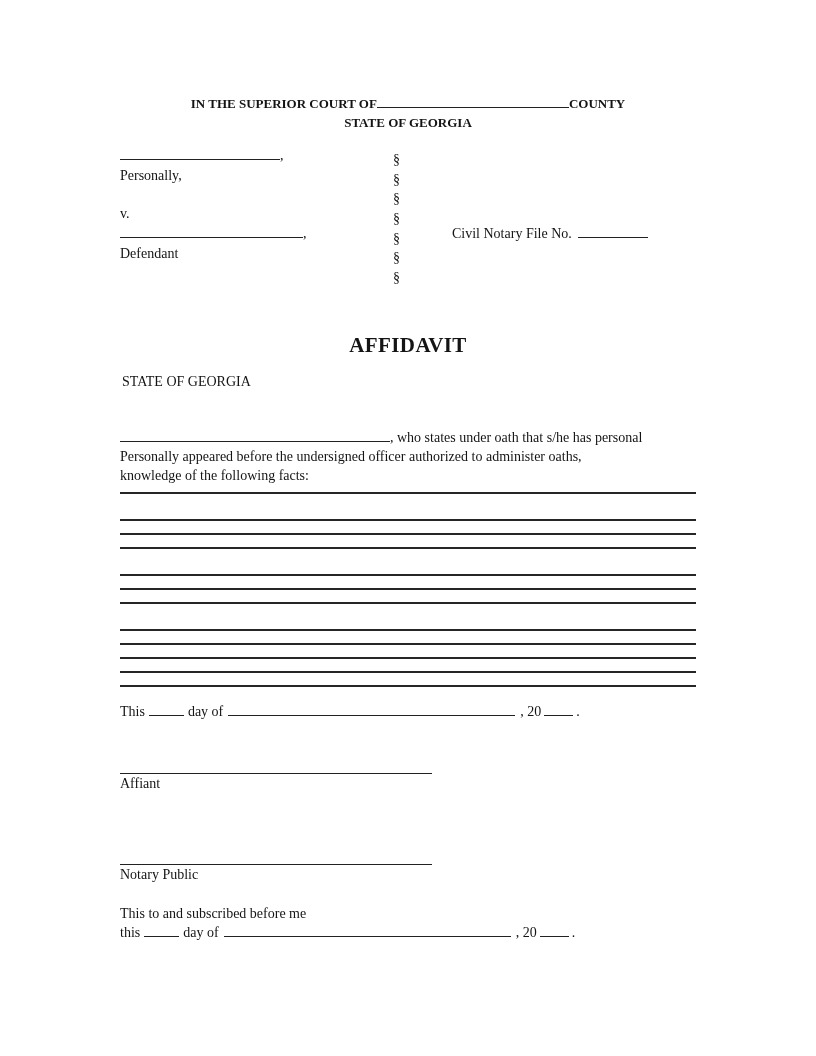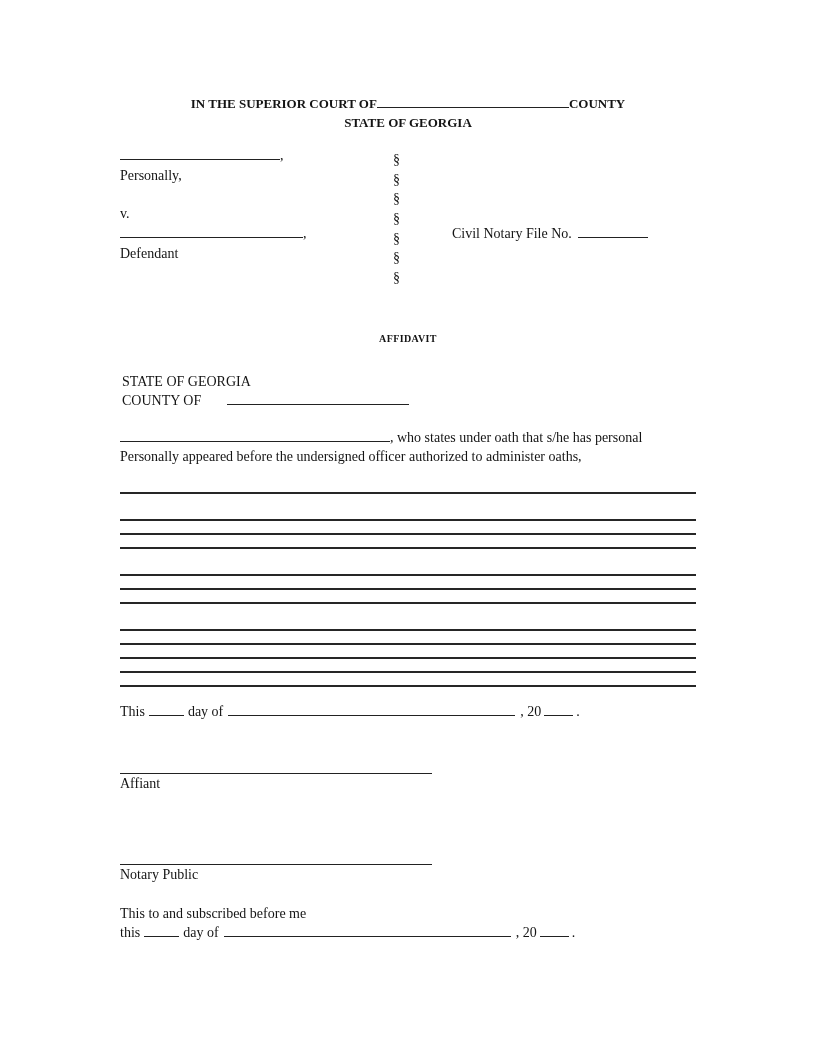--- a/index.html
+++ b/index.html
@@ -30,21 +30,21 @@
   .caption-blank1 { width:160px; }
   .caption-blank2 { width:183px; }
   .v-row { margin-top:18px; }
   .caption-mid { position:absolute; left:393px; top:150px; line-height:19.7px; }
   .caption-mid div { height:19.7px; }
   .caption-right { position:absolute; left:452px; top:224px; line-height:20px; }
   .civil-blank { width:70px; margin-left:6px; }
 
   
   .doc-title { position:absolute; top:333px; left:0; width:816px; text-align:center;
-               font-weight:bold; font-size:10px; letter-spacing:.4px; }
+               font-weight:bold; font-size:21px; letter-spacing:.4px; }
 
   
   .venue { position:absolute; left:122px; top:372px; line-height:19px; }
   .county-blank { width:182px; margin-left:26px; }
 
   
   .intro { position:absolute; left:120px; top:428px; width:580px; line-height:19px; }
   .intro-blank { width:270px; }
 
   
@@ -94,26 +94,26 @@
     <div>§</div>
     <div>§</div>
   </div>
 
   <div class="caption-right"><span>Civil Notary File No.</span><span class="blank civil-blank"></span></div>
 
   <div class="doc-title">AFFIDAVIT</div>
 
   <div class="venue">
     <div>STATE OF GEORGIA</div>
-    <div><span>COUNTY OF</span><span class="blank county-blank"></span></div>
   </div>
 
   <div class="intro">
     <div><span class="blank intro-blank"></span><span>, who states under oath that s/he has personal</span></div>
     <div>Personally appeared before the undersigned officer authorized to administer oaths,</div>
+    <div>knowledge of the following facts:</div>
   </div>
 
   <div class="facts">
     <div class="rule first"></div>
     <div class="rule wide"></div>
     <div class="rule"></div>
     <div class="rule"></div>
     <div class="rule wide"></div>
     <div class="rule"></div>
     <div class="rule"></div>

